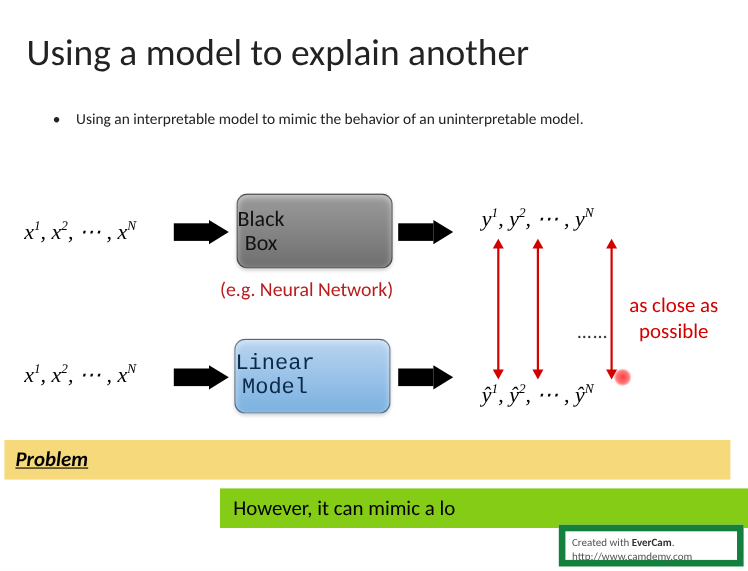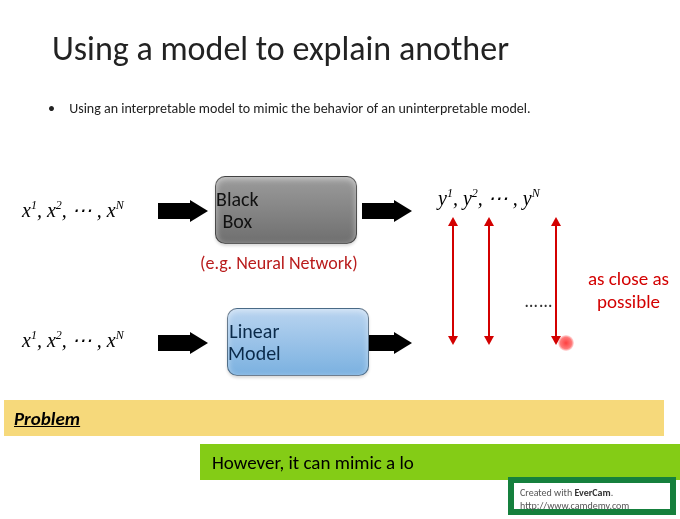--- a/index.html
+++ b/index.html
@@ -1,40 +1,40 @@
 <!DOCTYPE html>
 <html><head>
 <meta charset="utf-8">
 <style>
   html,body{margin:0;padding:0;background:#f5f5f5;font-family:Calibri,Arial,sans-serif;}
   .slide{position:relative;width:680px;height:519px;background:#fff;box-sizing:border-box;overflow:hidden;}
-  .title{position:absolute;left:52px;top:28px;font-size:34px;color:#222;}
+  .title{position:absolute;left:24px;top:28px;font-size:34px;color:#222;}
   .bullet{position:absolute;left:48px;top:100px;width:560px;font-size:14px;color:#222;line-height:1.3;}
   .bullet-dot{display:inline-block;width:18px;vertical-align:top;}
   .bullet-text{display:inline-block;width:530px;vertical-align:top;}
   .math{font-family:'Cambria Math','Times New Roman',serif;font-style:italic;font-size:20px;}
   .math sup{font-size:12px;font-style:italic;}
   .inputs1{position:absolute;left:22px;top:198px;}
   .inputs2{position:absolute;left:22px;top:328px;}
   .outputs1{position:absolute;left:438px;top:186px;}
   .outputs2{position:absolute;left:438px;top:346px;}
   .box{position:absolute;width:140px;height:66px;border-radius:10px;display:flex;align-items:center;justify-content:flex-start;text-align:center;font-size:20px;line-height:1.1;border:1px solid rgba(0,0,0,.4);box-shadow:inset 0 2px 6px rgba(255,255,255,.5),0 2px 3px rgba(0,0,0,.15);}
   .box-black{left:215px;top:176px;background:linear-gradient(#9b9b9b,#6f6f6f);color:#111;}
-  .box-linear{left:227px;top:308px;background:linear-gradient(#b9d4f0,#7bb1e0);color:#0a2a4a;}
+  .box-linear{left:213px;top:308px;background:linear-gradient(#b9d4f0,#7bb1e0);color:#0a2a4a;font-family:Liberation Mono, monospace;}
   .caption-nn{position:absolute;left:200px;top:252px;font-size:18px;color:#b91c1c;}
   .arrow{position:absolute;}
   .arrow .shaft{position:absolute;background:#000;}
   .arrow .head{position:absolute;width:0;height:0;}
   .a1{left:158px;top:200px;width:50px;height:22px;}
   .a2{left:362px;top:200px;width:50px;height:22px;}
   .a3{left:158px;top:332px;width:50px;height:22px;}
   .a4{left:362px;top:332px;width:50px;height:22px;}
   .hArrow .shaft{left:0;top:3px;width:32px;height:16px;}
   .hArrow .head{left:32px;top:0;border-top:11px solid transparent;border-bottom:11px solid transparent;border-left:18px solid #000;}
-  .red-text{position:absolute;left:588px;top:268px;color:#d30000;font-size:19px;text-align:center;line-height:1.2;}
+  .red-text{position:absolute;left:572px;top:268px;color:#d30000;font-size:19px;text-align:center;line-height:1.2;}
   .dots{position:absolute;left:525px;top:290px;font-size:18px;letter-spacing:2px;color:#333;}
   .cursor-dot{position:absolute;left:558px;top:335px;width:16px;height:16px;border-radius:50%;background:radial-gradient(circle,#ff4040 0%,rgba(255,64,64,.7) 50%,rgba(255,64,64,0) 75%);}
   .vArrow{position:absolute;width:2px;background:#d30000;}
   .vArrow .up{position:absolute;top:-8px;left:-4px;width:0;height:0;border-left:5px solid transparent;border-right:5px solid transparent;border-bottom:9px solid #d30000;}
   .vArrow .down{position:absolute;bottom:-8px;left:-4px;width:0;height:0;border-left:5px solid transparent;border-right:5px solid transparent;border-top:9px solid #d30000;}
   .v1{left:452px;top:225px;height:112px;}
   .v2{left:488px;top:225px;height:112px;}
   .v3{left:555px;top:225px;height:112px;}
   .problem-bar{position:absolute;left:4px;top:400px;width:660px;height:36px;background:#f6d97b;display:flex;align-items:center;padding-left:10px;font-size:19px;box-sizing:border-box;gap:16px;}
   .problem-label{font-weight:bold;font-style:italic;text-decoration:underline;margin-right:4px;}
@@ -50,20 +50,21 @@
   <div class="title">Using a model to explain another</div>
 
   <div class="bullet">
     <span class="bullet-dot">•</span>
     <span class="bullet-text">Using an interpretable model to mimic the behavior of an uninterpretable model.</span>
   </div>
 
   <div class="math inputs1">x<sup>1</sup>, x<sup>2</sup>, ⋯ , x<sup>N</sup></div>
   <div class="math inputs2">x<sup>1</sup>, x<sup>2</sup>, ⋯ , x<sup>N</sup></div>
   <div class="math outputs1">y<sup>1</sup>, y<sup>2</sup>, ⋯ , y<sup>N</sup></div>
+  <div class="math outputs2">ŷ<sup>1</sup>, ŷ<sup>2</sup>, ⋯ , ŷ<sup>N</sup></div>
 
   <div class="arrow hArrow a1">
       <div class="shaft"></div>
       <div class="head"></div>
     </div>
   <div class="arrow hArrow a2">
       <div class="shaft"></div>
       <div class="head"></div>
     </div>
   <div class="arrow hArrow a3">

